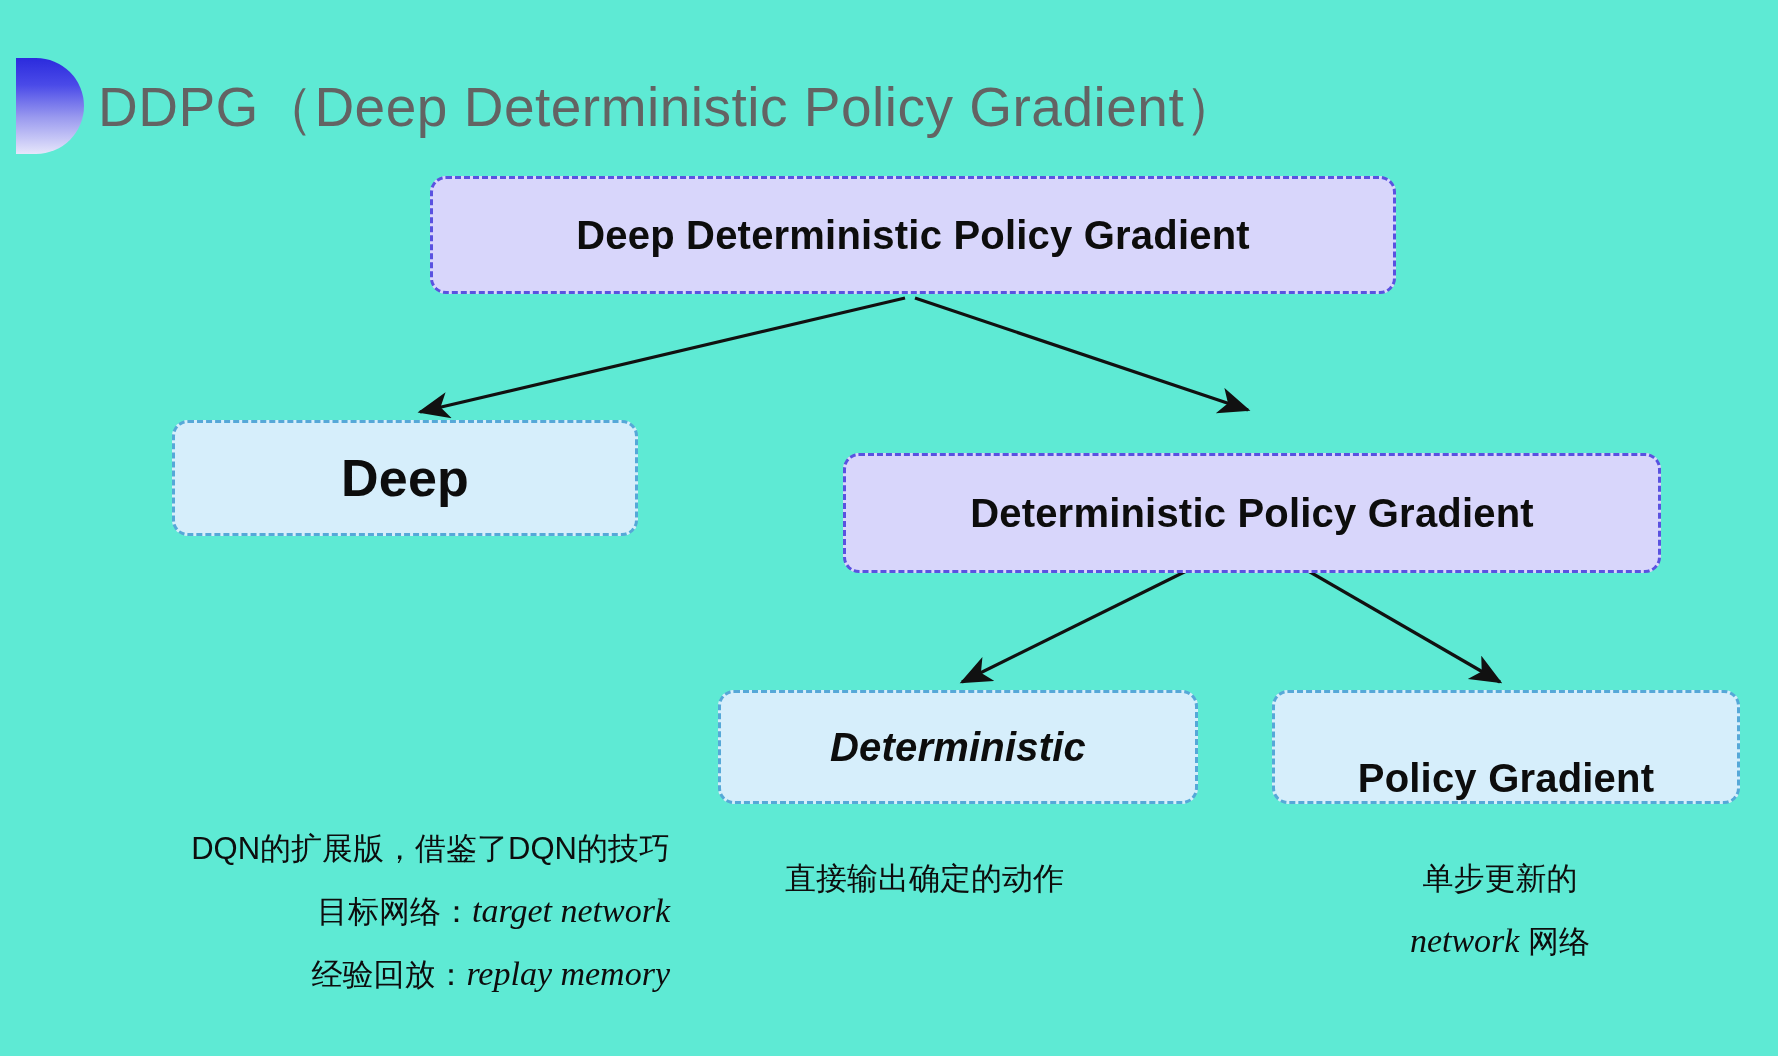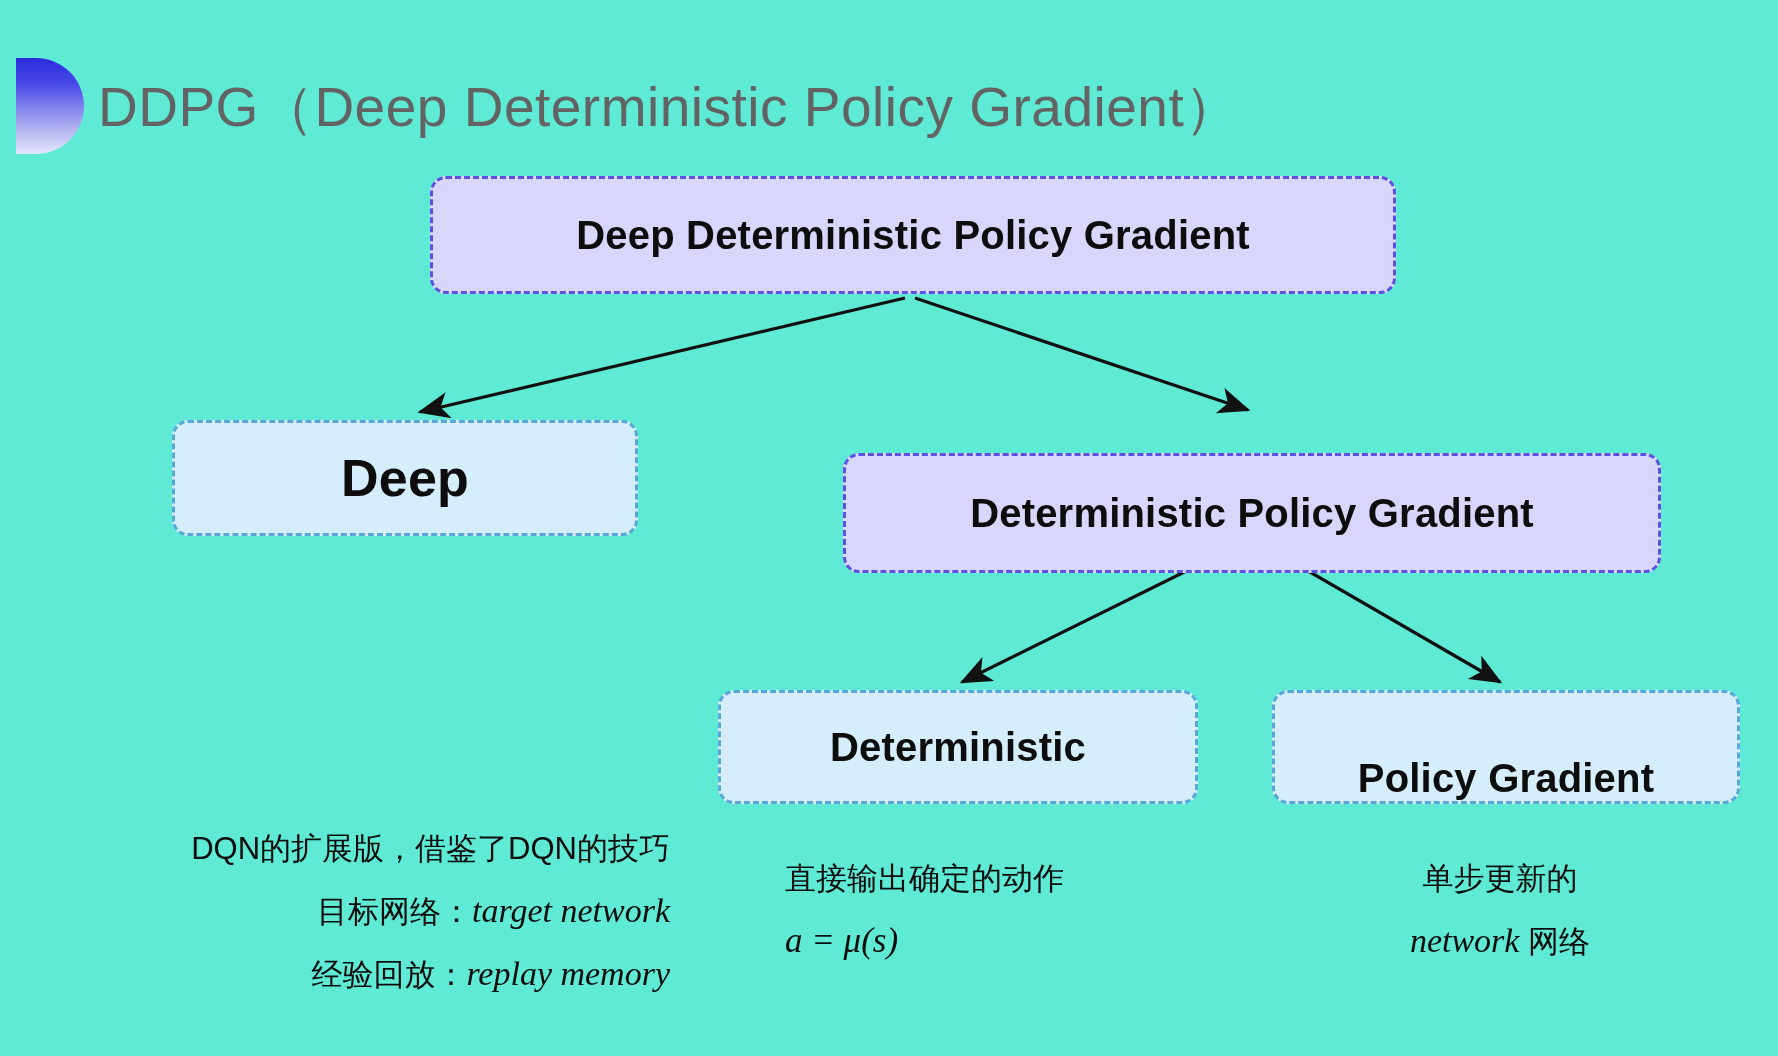--- a/index.html
+++ b/index.html
@@ -55,21 +55,21 @@
     background: #d8d6fb;
     border: 3px dashed #5a52e0;
   }
   .node.blue {
     background: #d6eefb;
     border: 3px dashed #56a8d8;
   }
   #node-root   { left: 430px; top: 176px;  width: 966px; height: 118px; font-size: 40px; }
   #node-deep   { left: 172px; top: 420px;  width: 466px; height: 116px; font-size: 52px; }
   #node-dpg    { left: 843px; top: 418px;  width: 818px; height: 120px; font-size: 40px; margin-top: 35px; }
-  #node-det    { left: 718px; top: 690px;  width: 480px; height: 114px; font-size: 40px; }
+  #node-det    { left: 718px; top: 690px;  width: 480px; height: 114px; font-size: 40px; font-style: italic; }
   #node-pg     { left: 1272px; top: 690px; width: 468px; height: 114px; font-size: 40px; align-items: flex-end; }
   
   #arrows {
     position: absolute;
     left: 0;
     top: 0;
     width: 1778px;
     height: 1056px;
     pointer-events: none;
   }
@@ -154,21 +154,20 @@
   </div>
 
   <div class="annot" id="annot-deep">
     <span class="ln">DQN的扩展版，借鉴了DQN的技巧</span>
     <span class="ln"><span>目标网络：</span><span class="ital">target network</span></span>
     <span class="ln"><span>经验回放：</span><span class="ital">replay memory</span></span>
   </div>
 
   <div class="annot" id="annot-det">
     <span class="ln">直接输出确定的动作</span>
-    <span class="ln math">a = μ(s)</span>
   </div>
 
   <div class="annot" id="annot-pg">
     <span class="ln">单步更新的</span>
     <span class="ln"><span class="ital">network</span><span> 网络</span></span>
   </div>
 
 </div>
 
 </body></html>

